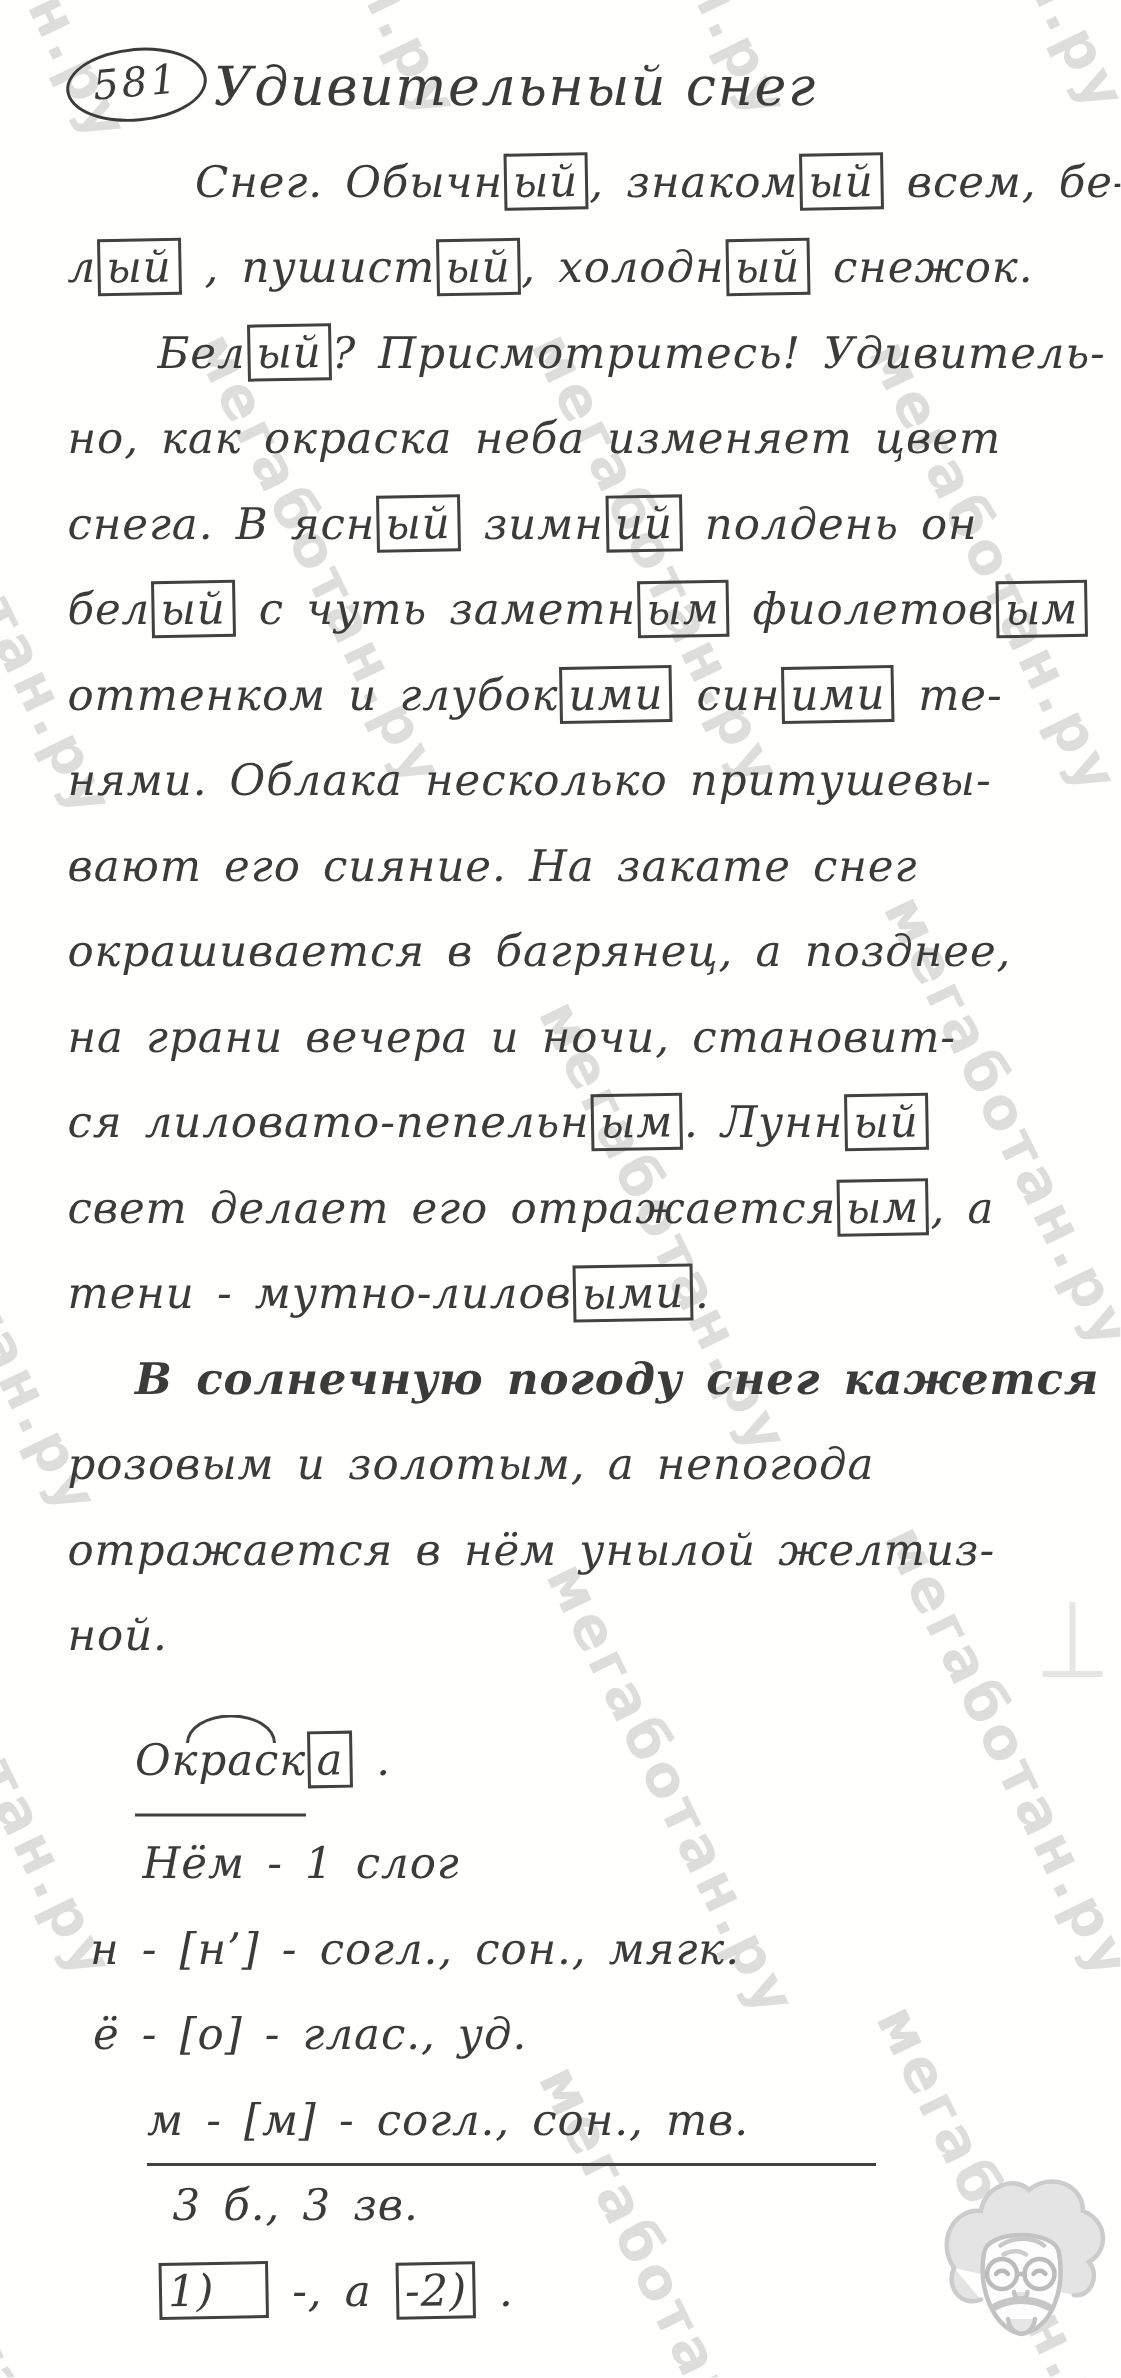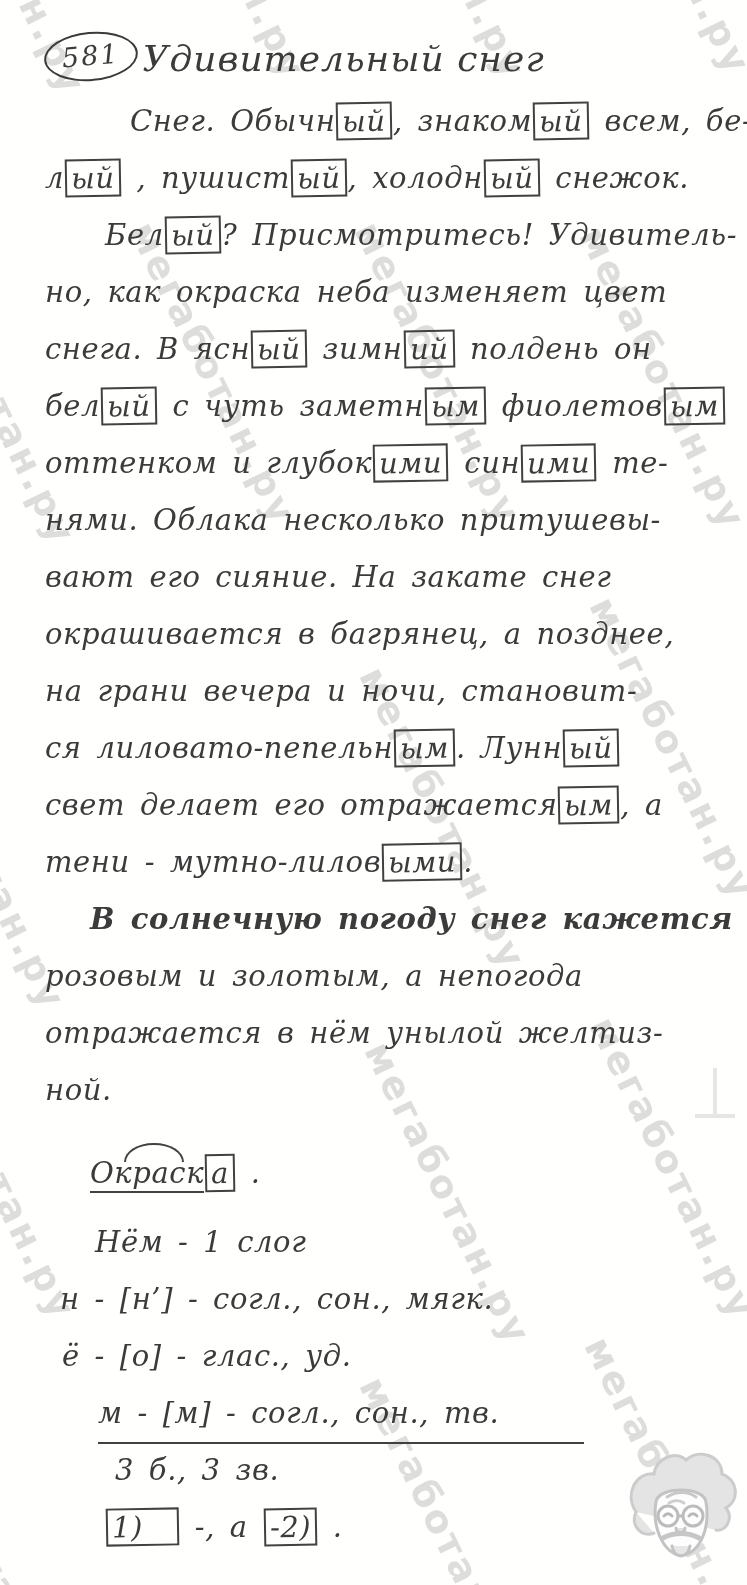--- a/index.html
+++ b/index.html
@@ -51,21 +51,21 @@
     display:inline-block;
     border:2px solid #414141;
     padding:0 4px; margin:0 1px;
     line-height:34px;
     transform:rotate(-1deg);
   }
   .ending-box.wide { padding-right:34px; }
   .root-word {
     position:relative;
     border-bottom:2.5px solid #414141;
-    padding-bottom:1px;
+    padding-bottom:19px;
   }
   .root-word::before { 
     content:"";
     position:absolute; left:30%; right:18%; top:-13px; height:17px;
     border:2px solid #414141; border-bottom:none;
     border-radius:50% 50% 0 0 / 100% 100% 0 0;
   }
   .u-span {
     display:inline-block;
     border-bottom:2.5px solid #414141;

